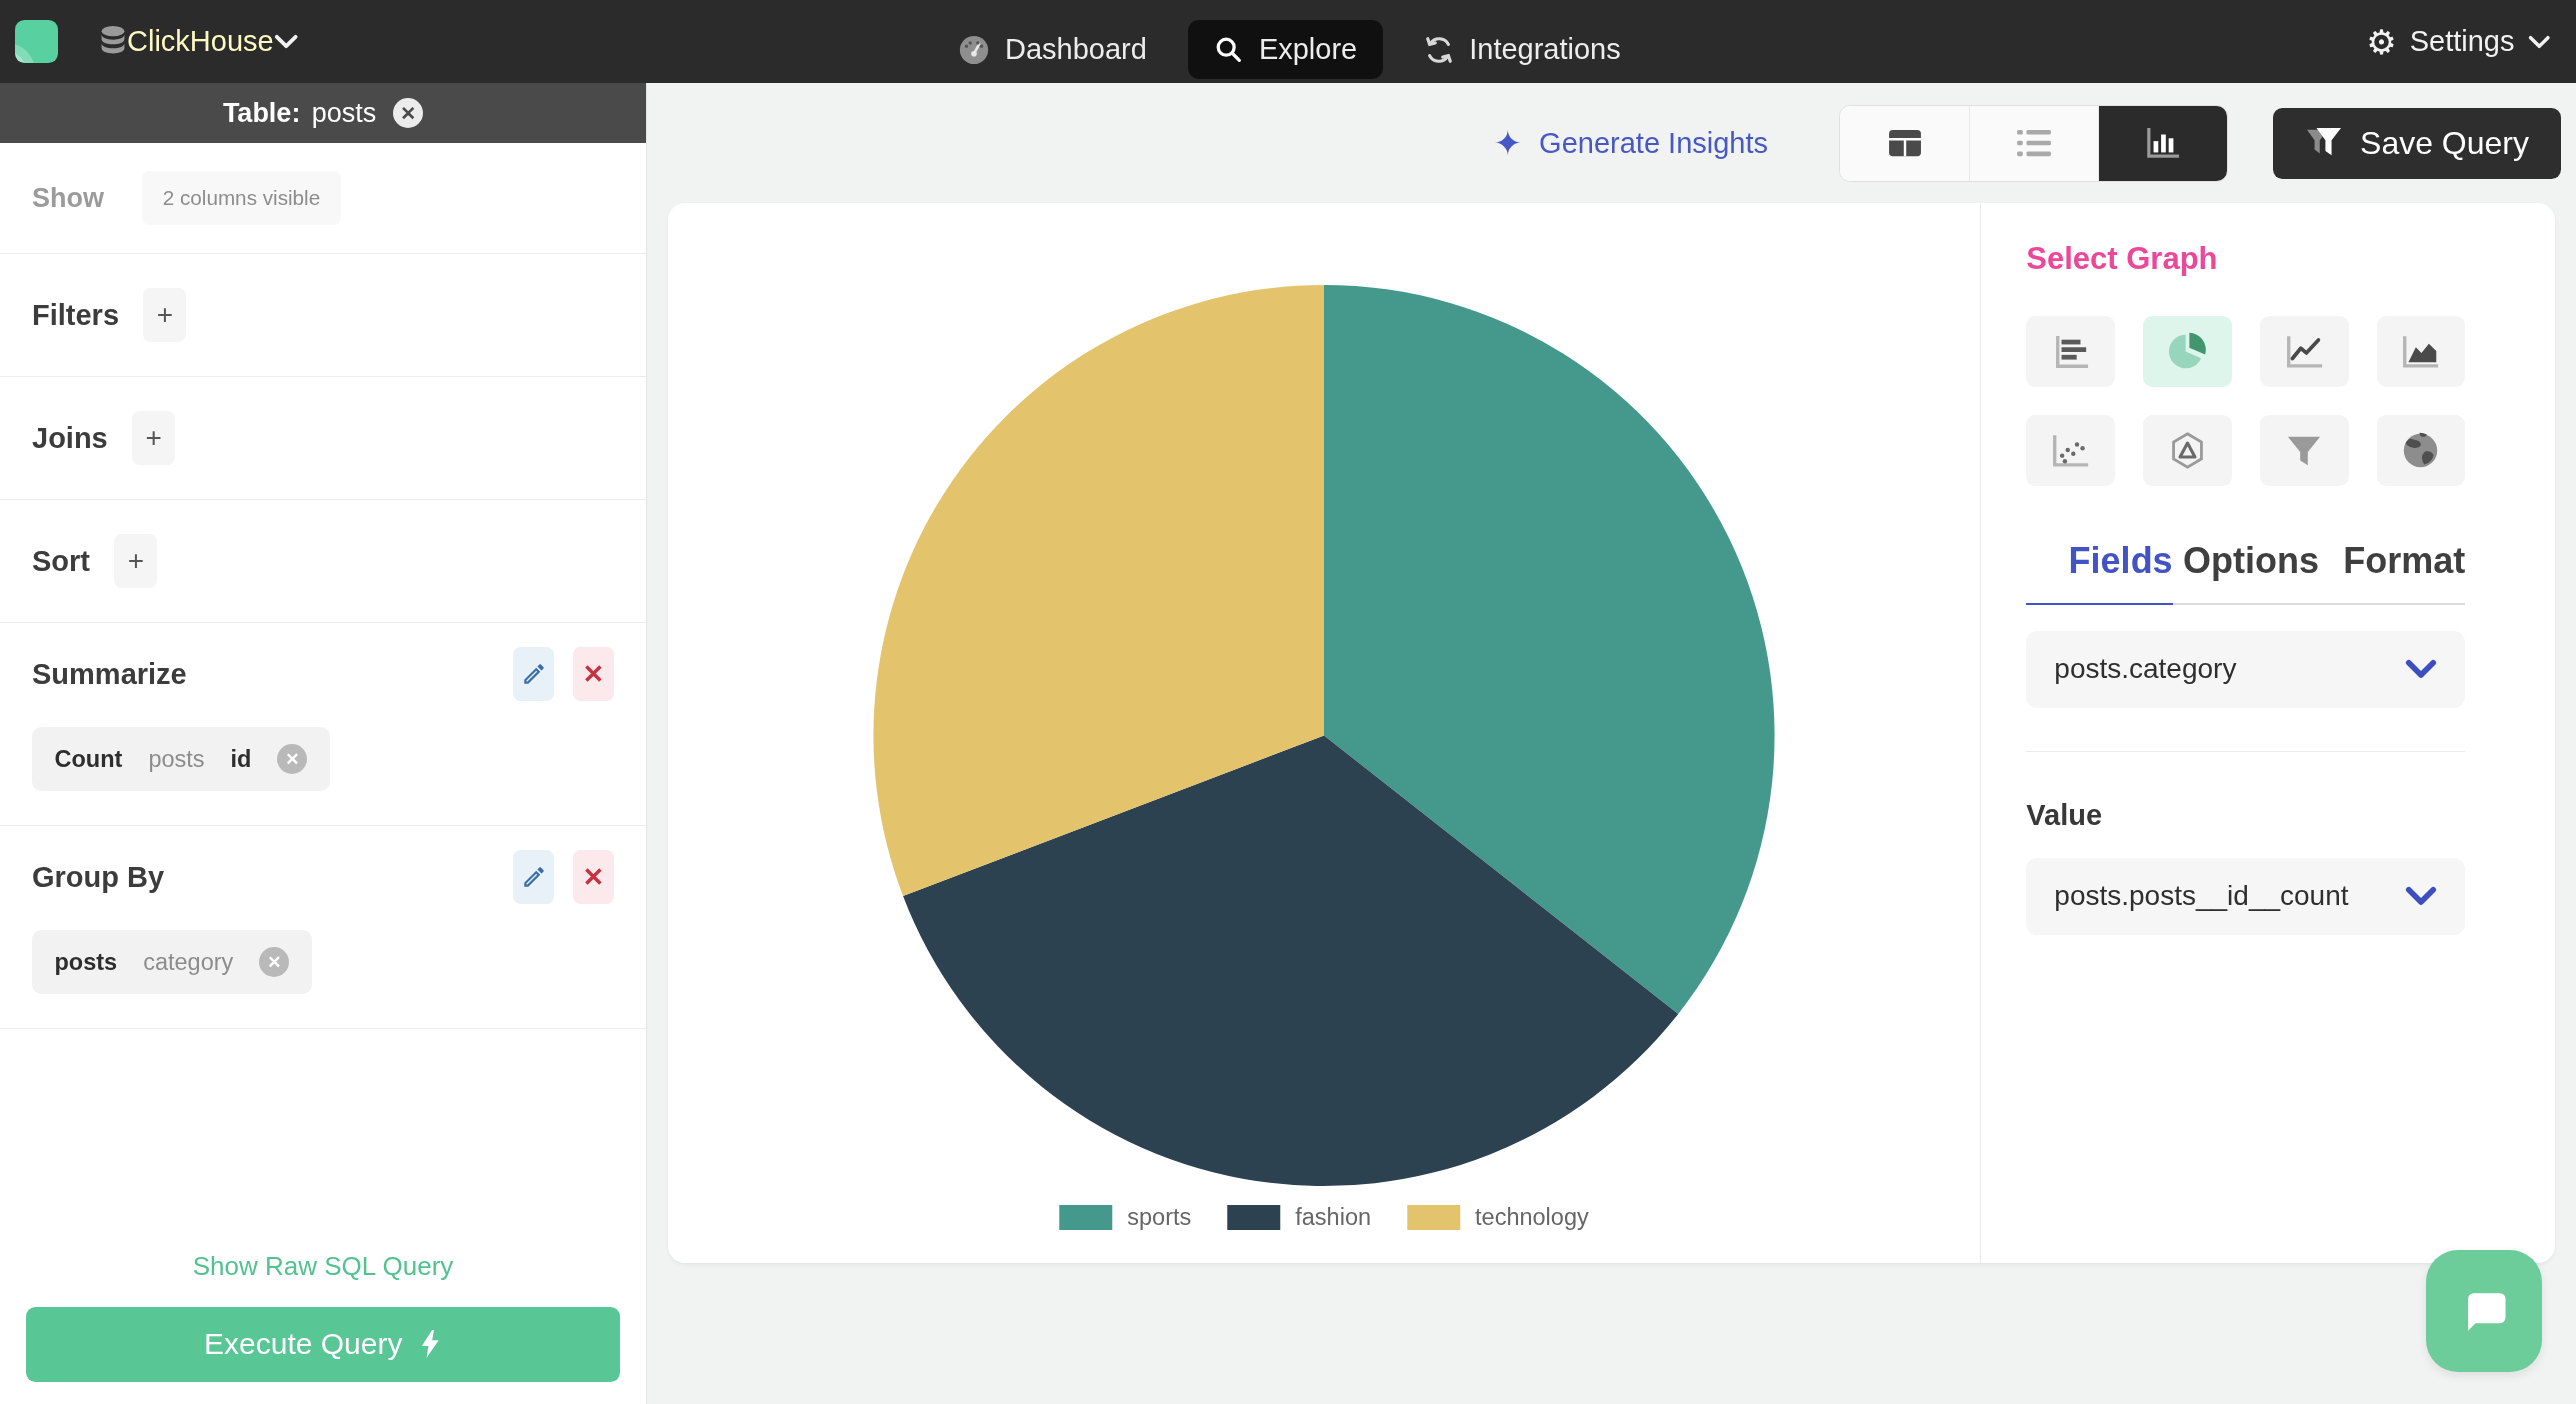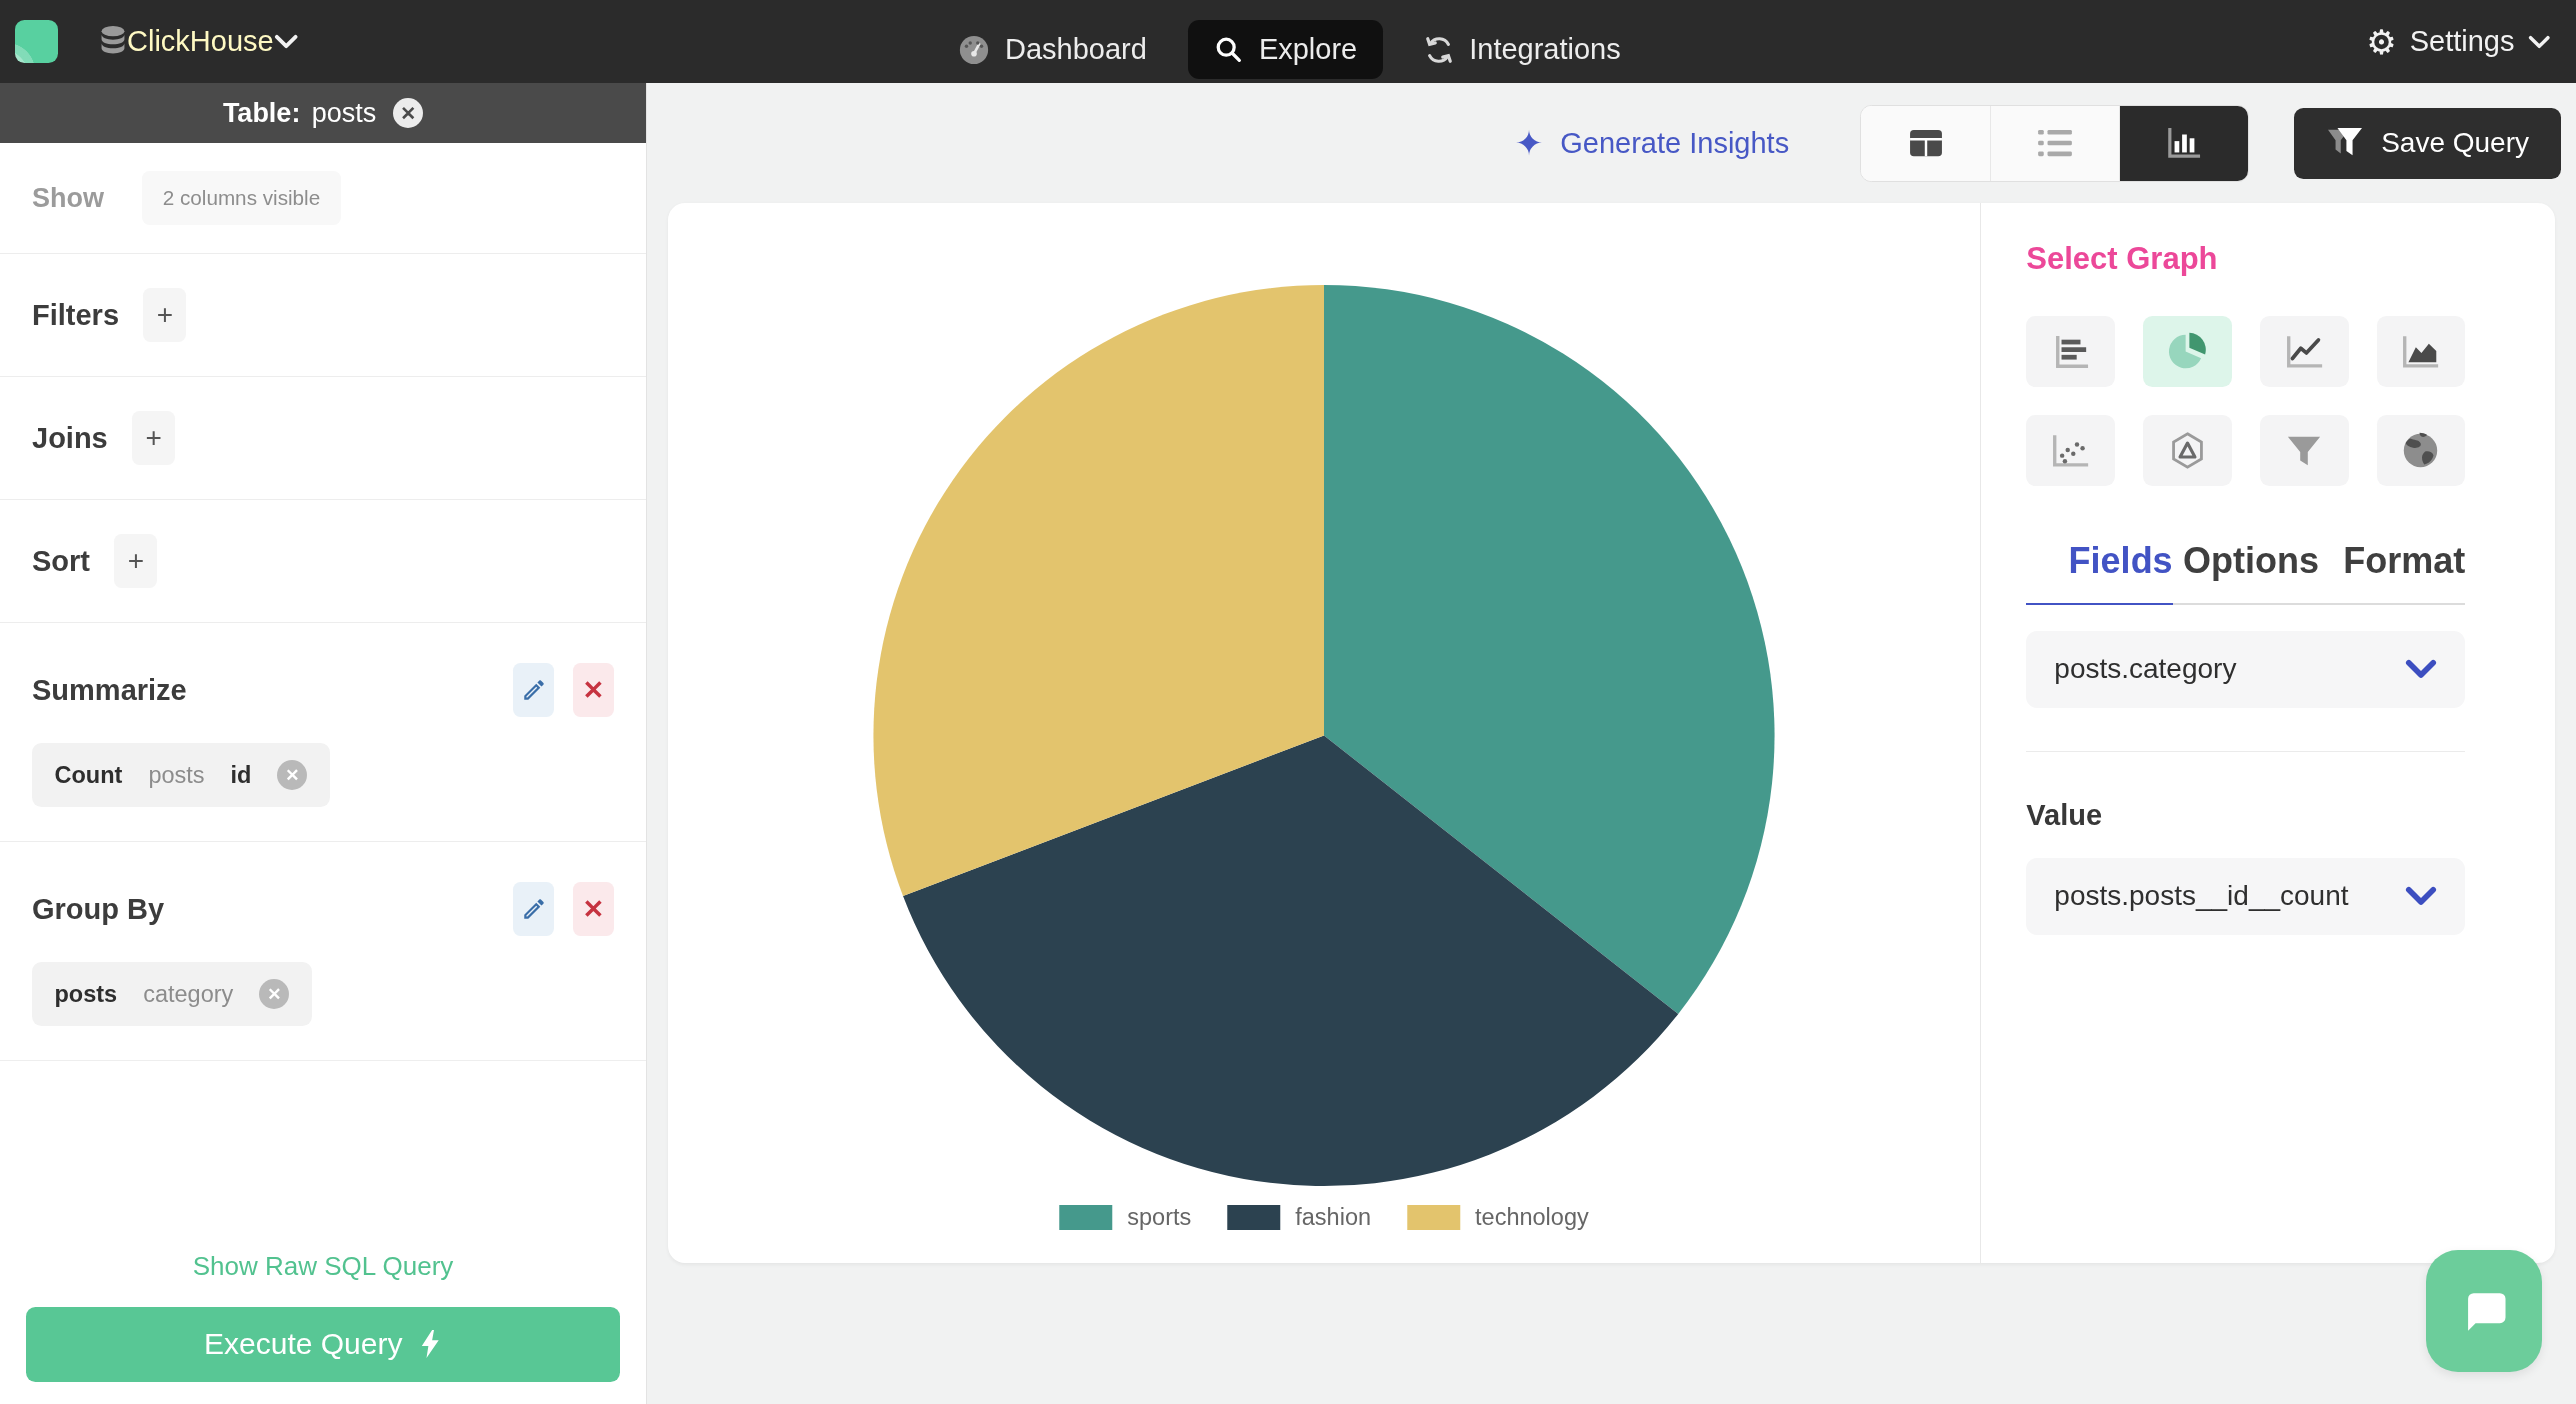--- a/index.html
+++ b/index.html
@@ -29,21 +29,21 @@
   .sidebar{position:absolute;top:83px;left:0;width:647px;bottom:0;background:#fff;border-right:0.9px solid #e3e3e3;z-index:20;}
   .table-bar{height:60px;background:#4a4a4a;color:#fff;display:flex;align-items:center;justify-content:center;gap:11.3px;font-size:27px;}
   .table-bar b{font-weight:bold;}
   .close-badge{width:30px;height:30px;border-radius:50%;background:#ececec;color:#4a4a4a;font-size:19px;font-weight:bold;display:flex;align-items:center;justify-content:center;margin-left:5.6px;cursor:pointer;}
   .show-row{display:flex;align-items:center;gap:38px;padding:28px 32px;}
   .show-label{color:#9b9b9b;font-size:27px;font-weight:bold;}
   .show-chip{background:#f8f8f8;border-radius:7.5px;padding:15px 20.7px;color:#8d8d8d;font-size:20.7px;}
   .sec{border-top:0.9px solid #ededed;padding:34px 32px;display:flex;align-items:center;gap:24.4px;}
   .sec-label{font-size:29px;font-weight:bold;color:#3c3c3c;}
   .plus-btn{min-width:43px;height:54px;padding:0 13px;background:#f5f5f5;border:none;border-radius:7.5px;color:#555;font-size:28px;cursor:pointer;display:flex;align-items:center;justify-content:center;}
-  .agg{border-top:0.9px solid #ededed;padding:40px 32px 34px;}
+  .agg{border-top:0.9px solid #ededed;padding:24px 32px 34px;}
   .agg-head{display:flex;align-items:center;justify-content:space-between;}
   .agg-title{font-size:29px;font-weight:bold;color:#3c3c3c;}
   .agg-actions{display:flex;gap:19px;}
   .icon-btn{width:41px;height:54px;border:none;border-radius:7.5px;display:flex;align-items:center;justify-content:center;cursor:pointer;}
   .edit-btn{background:#e9f1f8;}
   .del-btn{background:#fbe9eb;color:#c63340;font-size:26px;font-weight:bold;}
   .chip{margin-top:26px;display:inline-flex;align-items:center;gap:26px;background:#f2f2f2;border-radius:9.4px;padding:17px 22.5px;font-size:23.5px;}
   .chip .t-b{font-weight:bold;color:#2e2e2e;}
   .chip .t-g{color:#8c8c8c;}
   .chip-x{width:30px;height:30px;border-radius:50%;background:#b9b9b9;color:#fff;font-size:17px;font-weight:bold;display:flex;align-items:center;justify-content:center;cursor:pointer;}
@@ -53,21 +53,21 @@
   .exec-btn{width:100%;height:75px;background:#58c795;border:none;border-radius:9.4px;color:#fff;font-size:30px;display:flex;align-items:center;justify-content:center;gap:17px;cursor:pointer;}
   
   .main{position:absolute;left:647px;top:83px;right:0;bottom:0;background:#f1f2f2;}
   .toolbar{position:absolute;top:20.7px;left:0;right:15px;height:79px;display:flex;align-items:center;justify-content:flex-end;gap:71px;}
   .insights{display:flex;align-items:center;gap:17px;color:#4758c5;font-size:29px;cursor:pointer;}
   .sparkle{font-size:34px;}
   .view-toggle{display:flex;background:#fff;border:0.9px solid #e0e0e0;border-radius:11.3px;overflow:hidden;}
   .view-btn{width:129px;height:75px;background:#fafafa;border:none;border-left:0.9px solid #e8e8e8;display:flex;align-items:center;justify-content:center;cursor:pointer;}
   .view-btn:first-child{border-left:none;}
   .view-btn.active{background:#2b2b2b;}
-  .save-btn{height:71px;background:#2e2e2e;color:#fff;border:none;border-radius:9.4px;padding:0 32px;font-size:28px;display:flex;align-items:center;gap:17px;cursor:pointer;margin-left:-26px;}
+  .save-btn{height:71px;background:#2e2e2e;color:#fff;border:none;border-radius:9.4px;padding:0 32px;font-size:32px;display:flex;align-items:center;gap:17px;cursor:pointer;margin-left:-26px;}
   .card{position:absolute;left:20.7px;right:20.7px;top:120px;bottom:141px;background:#fff;border-radius:17px;box-shadow:0 1.9px 3.8px rgba(0,0,0,.05);display:flex;}
   .chart-area{flex:1;position:relative;}
   .pie-wrap{position:absolute;left:50%;top:81px;transform:translateX(-50%);}
   .legend{position:absolute;left:50%;bottom:32px;transform:translateX(-50%);display:flex;gap:36px;align-items:center;}
   .legend-item{display:flex;align-items:center;gap:15px;}
   .legend-swatch{width:53px;height:25px;display:inline-block;}
   .legend-label{font-size:23.5px;color:#666;}
   
   .panel{width:575px;border-left:0.9px solid #e8e8e8;padding:38px 90px 0 45px;}
   .panel-title{font-size:31px;font-weight:bold;color:#ec4899;}

